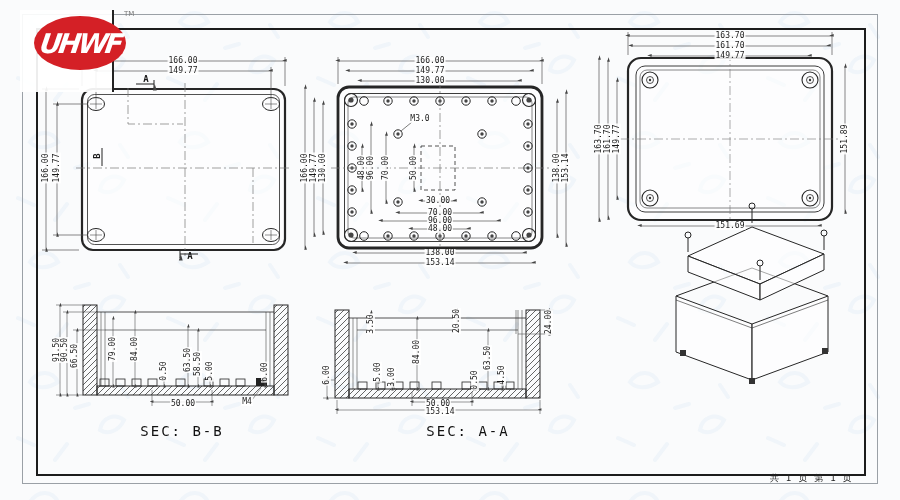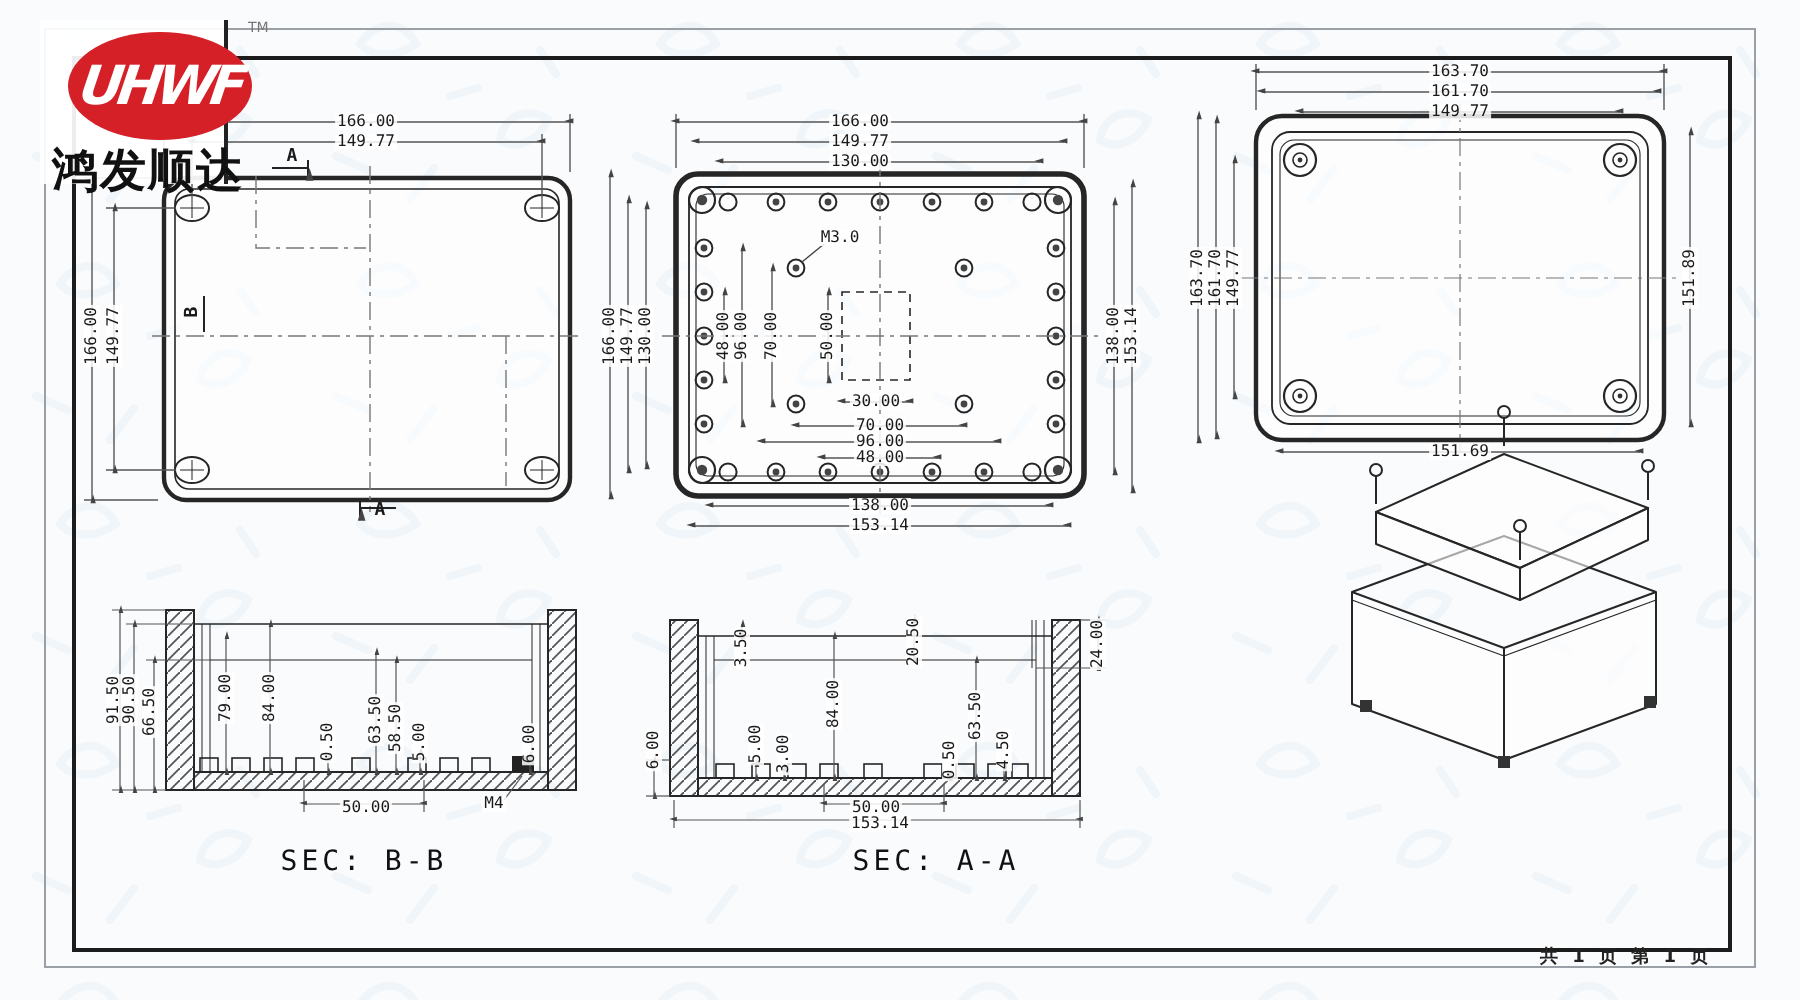--- a/index.html
+++ b/index.html
@@ -24,21 +24,21 @@
     display:flex;align-items:center;justify-content:center;}
   .logo-brand{color:#fff;font-family:"DejaVu Sans",sans-serif;
     font-style:italic;font-weight:bold;font-size:27px;letter-spacing:-3px;
     transform:skewX(-8deg);line-height:1;}
   .logo-tm{position:absolute;left:104px;top:0;font-size:7px;color:#777;}
   .company-name{position:absolute;left:6px;top:60px;width:110px;
     font-size:23px;font-weight:bold;color:#111;letter-spacing:1px;
     font-family:"DejaVu Sans",sans-serif;white-space:nowrap;}
   
   .footer{position:absolute;left:770px;top:472px;width:100px;
-    font-size:9px;font-weight:bold;color:#222;letter-spacing:2px;
+    font-size:9px;font-weight:normal;color:#222;letter-spacing:2px;
     white-space:nowrap;}
   
   #labels{position:absolute;inset:0;pointer-events:none;}
   .dim{position:absolute;font-family:"DejaVu Sans Mono",monospace;
     font-size:8px;color:#1a1a1a;line-height:1;white-space:nowrap;
     background:rgba(255,255,255,.85);padding:0 1px;
     transform:translate(-50%,-50%);}
   .dim.rot{transform:translate(-50%,-50%) rotate(-90deg);}
   .dim.cap{font-size:14px;letter-spacing:2px;background:transparent;color:#111;}
   .dim.mark{font-size:9px;font-weight:bold;background:transparent;}
@@ -360,21 +360,20 @@
   </svg>
 
   <div class="outer-border"></div>
   <div class="inner-border"></div>
 
   <div class="logo-cell">
     <div class="logo-ellipse">
       <span class="logo-brand">UHWF</span>
     </div>
     <span class="logo-tm">TM</span>
-    <div class="company-name">鸿发顺达</div>
   </div>
 
   <div class="footer">共 1 页   第 1 页</div>
 
   <div id="labels">
       <span class="dim" style="left: 183px; top: 61px;">166.00</span>
       <span class="dim" style="left: 183px; top: 71px;">149.77</span>
       <span class="dim rot" style="left: 46px; top: 168px;">166.00</span>
       <span class="dim rot" style="left: 57px; top: 168px;">149.77</span>
       <span class="dim mark" style="left: 146px; top: 79px;">A</span>

